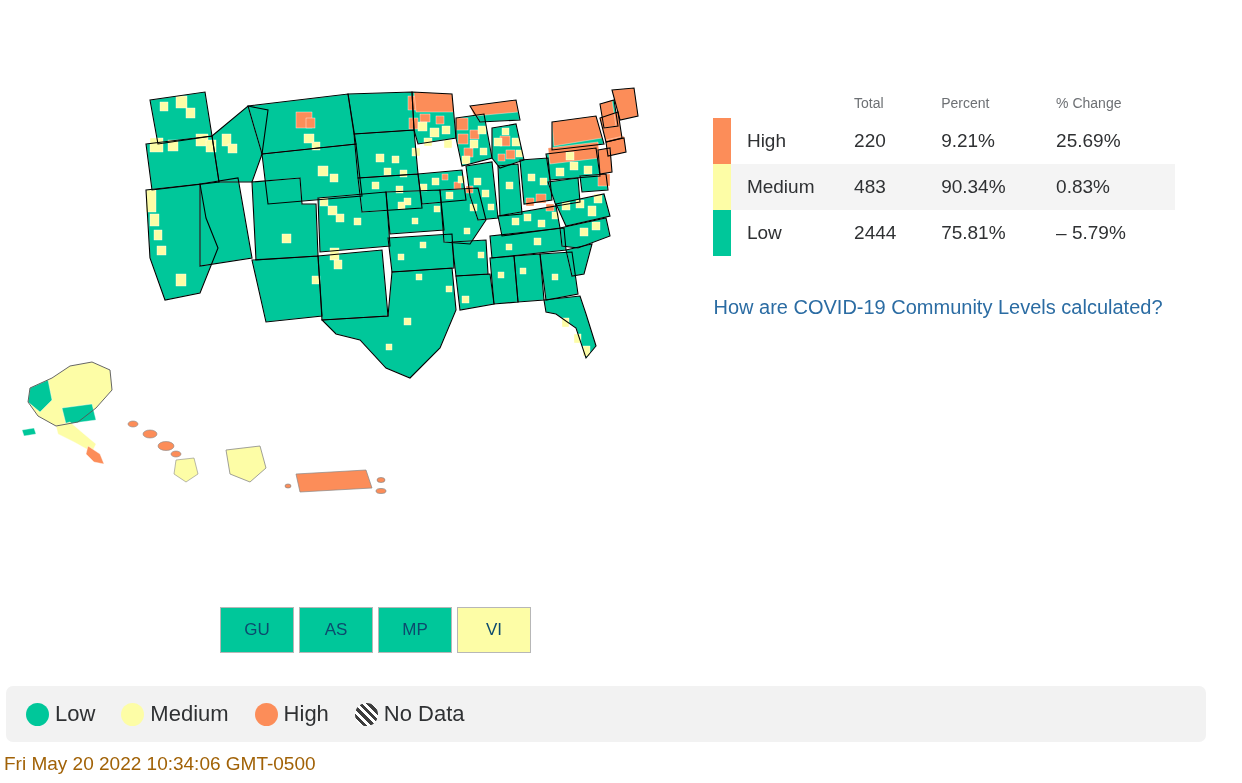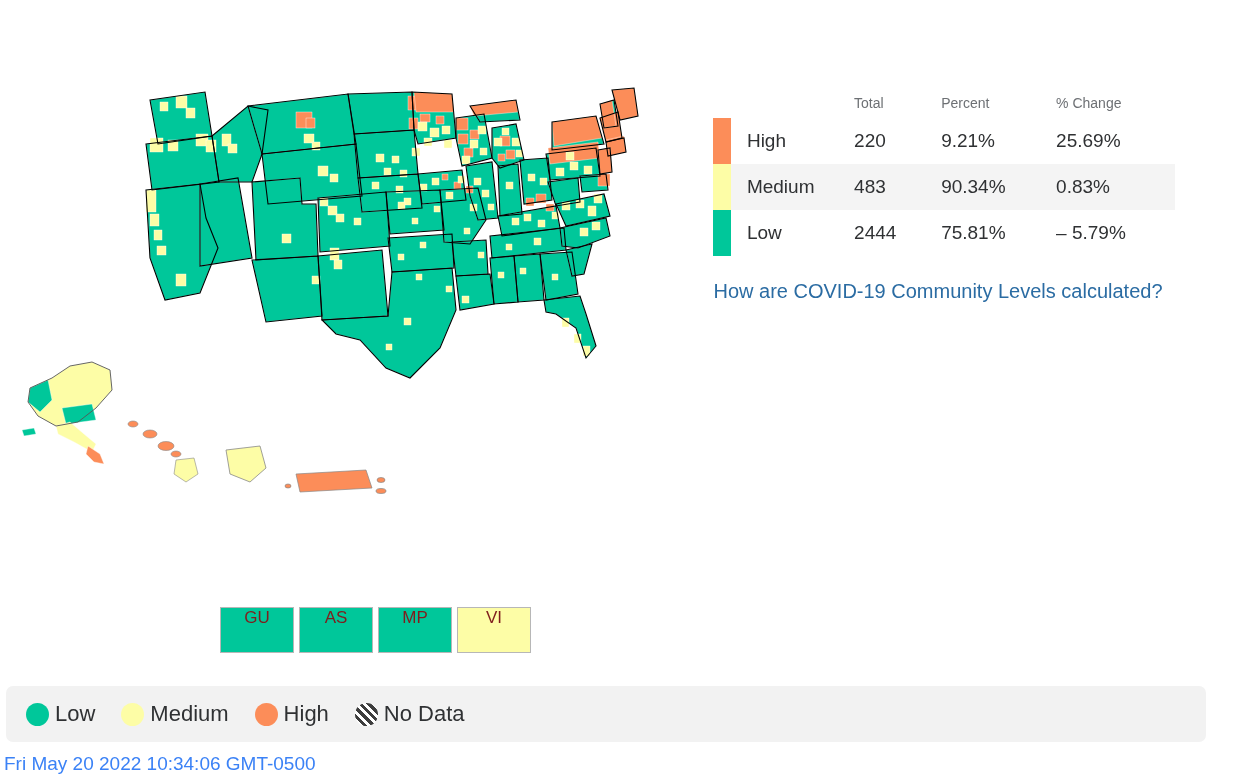--- a/index.html
+++ b/index.html
@@ -33,23 +33,23 @@
 
   .territory-row {
     position: absolute;
     left: 220px; top: 529px;
     display: flex;
     gap: 5px;
   }
   .terr-box {
     width: 74px; height: 46px;
     border: 1px solid #b7b7b7;
-    display: flex; align-items: flex-start; justify-content: center;
+    display: flex; align-items: center; justify-content: center;
     font-size: 17px;
-    color: #7f1d1d;
+    color: #0c4a6e;
   }
 
   
   .panel {
     position: absolute;
     left: 713px; top: 95px;
     width: 480px;
   }
   .panel-title {
     font-size: 21px;
@@ -84,21 +84,21 @@
   .swatch {
     width: 18px; height: 46px; display: block;
   }
   .lvl-name { width: 120px; padding-left: 12px !important; }
   .col-total { width: 88px; }
   .col-pct { width: 116px; }
   .col-chg { width: 120px; }
 
   .calc-link {
     display: block;
-    margin-top: 20px;
+    margin-top: 36px;
     width: 450px;
     text-align: center;
     font-size: 20px;
     line-height: 1.55;
     color: #2b6ca3;
     text-decoration: none;
     cursor: pointer;
   }
 
   
@@ -125,21 +125,21 @@
   }
   .legend-label {
     font-size: 22px;
     color: #2f3133;
   }
 
   .timestamp {
     position: absolute;
     left: 4px; top: 753px;
     font-size: 19px;
-    color: #3b82f6;
+    color: #a16207;
     white-space: nowrap;
   }
 </style>
 </head>
 <body>
 
 <div class="page">
 
 
   <div class="map-area">

